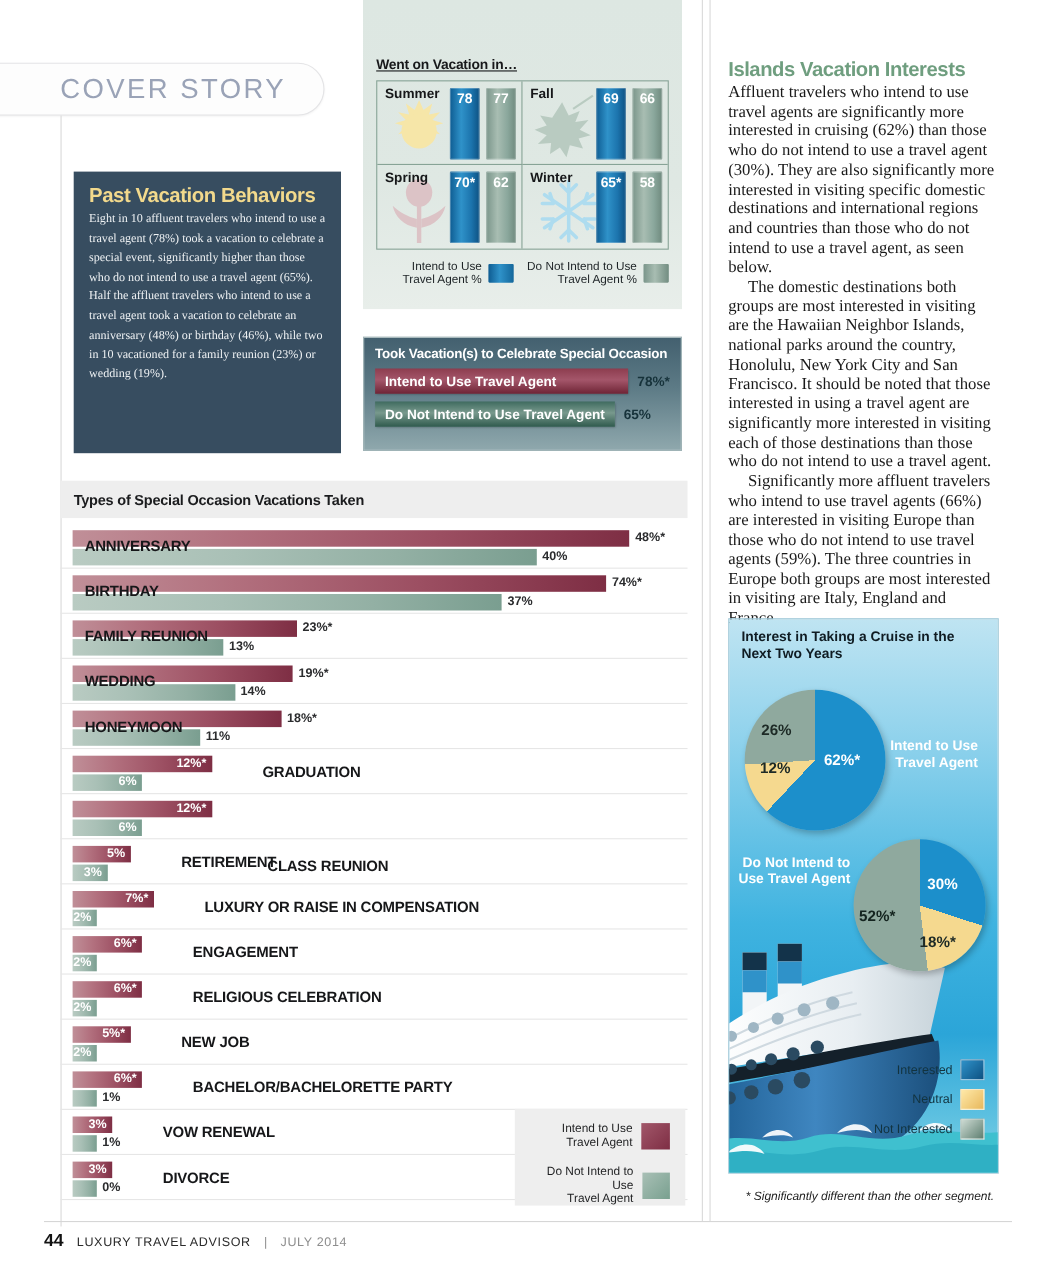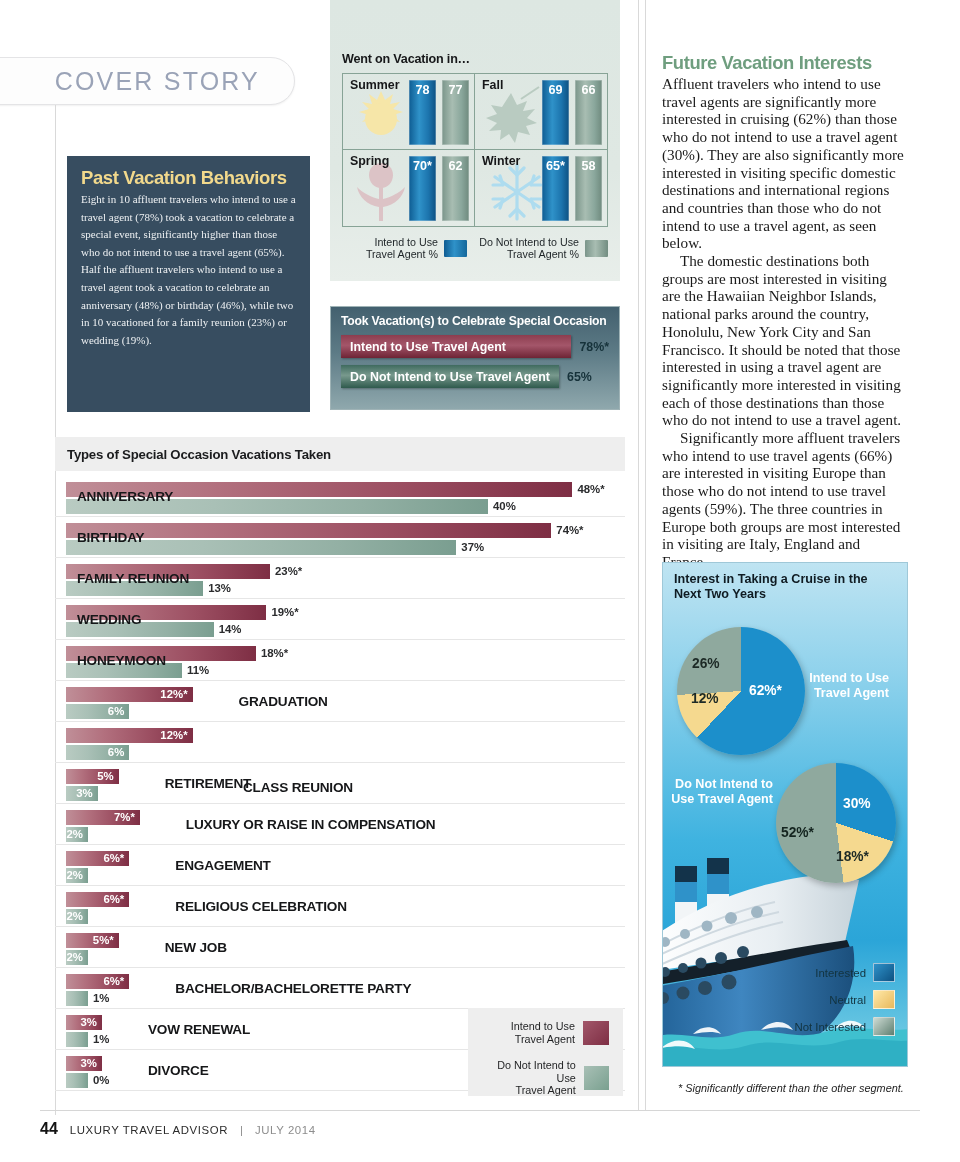--- a/index.html
+++ b/index.html
@@ -37,21 +37,21 @@
     font-family: "Liberation Serif", serif;
     font-size: 11px; line-height: 17.6px; color: #eef1f3;
   }
 
   
   #seasons {
     position: absolute; left: 330px; top: 0px; width: 290px; height: 281px;
     background: linear-gradient(180deg,#dde7e2 0%, #dfe8e3 60%, #e8eeea 100%);
     padding: 52px 12px 0 12px;
   }
-  #seasons h3 { font-size: 12.6px; font-weight: bold; color: #17181a; margin-bottom: 7px; letter-spacing: -.2px;}
+  #seasons h3 { font-size: 12.6px; font-weight: bold; color: #17181a; margin-bottom: 7px; letter-spacing: -.2px; text-decoration: underline;}
   #seasons-grid {
     border: 1px solid #87a396; width: 266px; height: 154px;
     display: grid; grid-template-columns: 1fr 1fr; grid-template-rows: 1fr 1fr;
   }
   .season-cell { position: relative; border-right: 1px solid #87a396; border-bottom: 1px solid #87a396; overflow:hidden; }
   .season-cell:nth-child(2n) { border-right: none; }
   .season-cell:nth-child(n+3) { border-bottom: none; }
   .season-name { position: absolute; left: 7px; top: 4px; font-size: 12.4px; font-weight: bold; color: #161719; z-index: 3;}
   .season-art { position:absolute; left: 2px; top: 9px; width: 72px; height: 66px; z-index:1;}
   .season-bars { position: absolute; right: 5px; top: 6px; display: flex; gap: 6px; z-index: 2;}
@@ -459,21 +459,21 @@
     <span class="tl-txt">Intend to Use<br>Travel Agent</span>
     <span class="tl-sw red"></span>
   </div>
   <div class="tl-row">
     <span class="tl-txt">Do Not Intend to Use<br>Travel Agent</span>
     <span class="tl-sw grn"></span>
   </div>
 </div>
 
 <div id="right-col">
-  <h2>Future Vacation Interests</h2>
+  <h2>Islands Vacation Interests</h2>
   <p>Affluent travelers who intend to use travel agents are significantly more interested in cruising (62%) than those who do not intend to use a travel agent (30%). They are also significantly more interested in visiting specific domestic destinations and international regions and countries than those who do not intend to use a travel agent, as seen below.</p>
   <p class="indent">The domestic destinations both groups are most interested in visiting are the Hawaiian Neighbor Islands, national parks around the country, Honolulu, New York City and San Francisco. It should be noted that those interested in using a travel agent are significantly more interested in visiting each of those destinations than those who do not intend to use a travel agent.</p>
   <p class="indent">Significantly more affluent travelers who intend to use travel agents (66%) are interested in visiting Europe than those who do not intend to use travel agents (59%). The three countries in Europe both groups are most interested in visiting are Italy, England and France.</p>
 </div>
 
 <div id="cruise">
   <h3>Interest in Taking a Cruise in the Next Two Years</h3>
 
   <div class="pie" style="left:14px; top:64px; width:128px; height:128px;
               background: conic-gradient(#1c8fcb 0deg 223.2deg, #f5d98f 223.2deg 266.4deg, #8fa99e 266.4deg 360deg);"></div>

